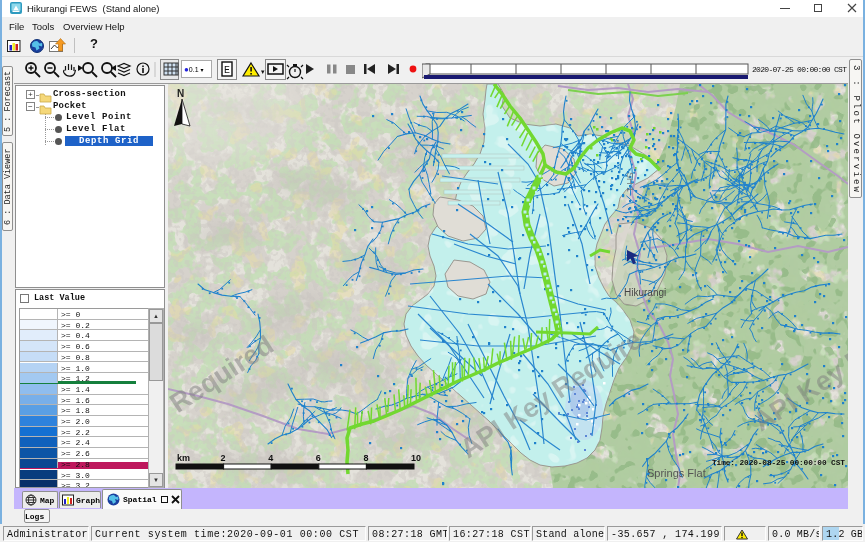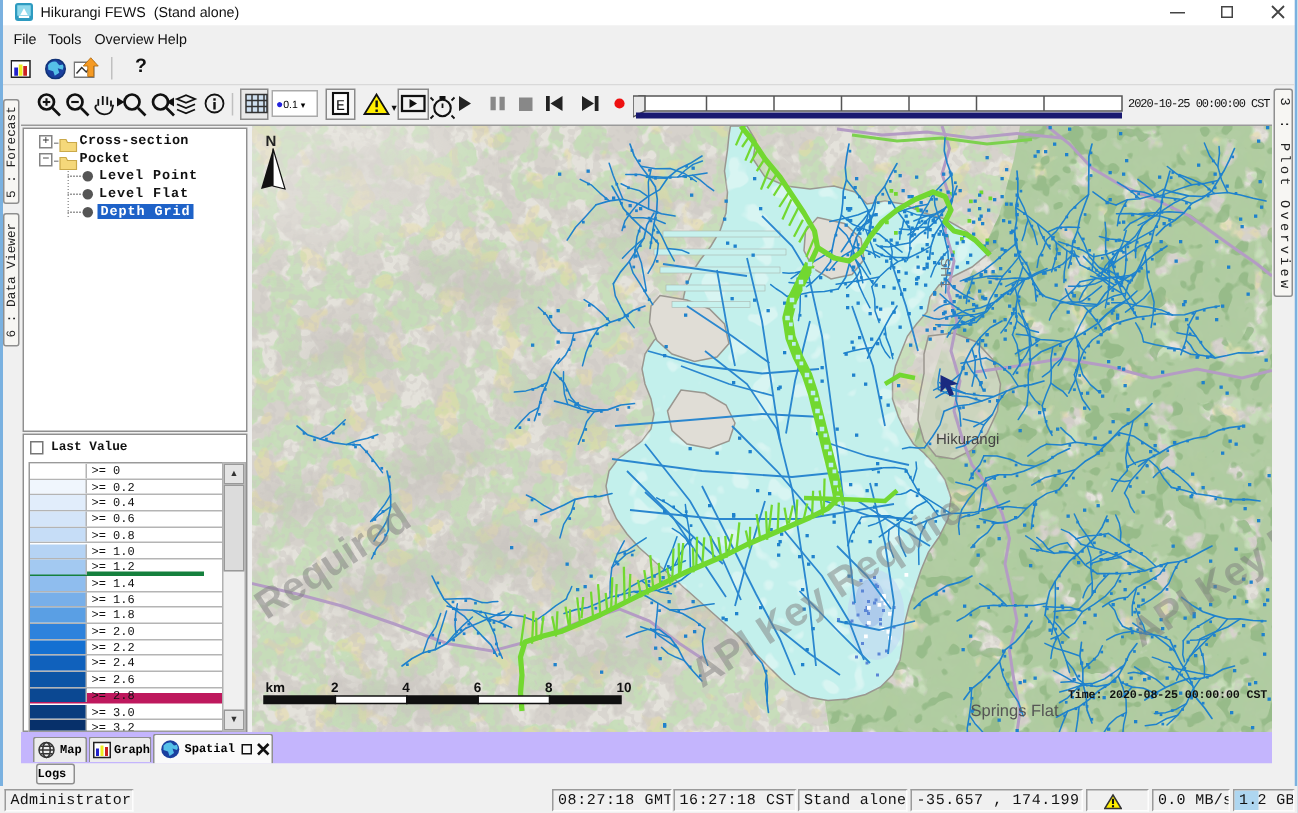--- a/index.html
+++ b/index.html
@@ -154,21 +154,21 @@
       <line x1="49" y1="3" x2="49" y2="13"></line>
         <line x1="94" y1="3" x2="94" y2="13"></line>
         <line x1="139" y1="3" x2="139" y2="13"></line>
         <line x1="184" y1="3" x2="184" y2="13"></line>
         <line x1="229" y1="3" x2="229" y2="13"></line>
         <line x1="274" y1="3" x2="274" y2="13"></line>
     </g>
     <polygon points="0,3 8,3 8,13 0,17" fill="#e8e8e8" stroke="#555"></polygon>
     <rect x="2" y="14" width="324" height="4" fill="#191970"></rect>
   </svg>
-  <div class="abs" style="left:738px;top:8px;font:8px 'Liberation Mono',monospace;color:#111;white-space:nowrap;letter-spacing:-0.7px">2020-10-25 00:00:00 CST</div>
+  <div class="abs" style="left:738px;top:8px;font:8px 'Liberation Mono',monospace;color:#111;white-space:nowrap;letter-spacing:-0.7px">2020-07-25 00:00:00 CST</div>
 </div>
 
 <div class="abs" style="left:14px;top:84px;width:152px;height:404px;background:#f0f0f0">
   <div class="abs" style="left:1px;top:1px;width:150px;height:203px;background:#fff;border:1px solid #8f8f8f"></div>
   <div class="abs" style="left:1px;top:1px;width:150px;height:203px;overflow:hidden">
       <div class="abs" style="left:30px;top:27px;width:1px;height:33px;background-image:repeating-linear-gradient(#999 0 1px,transparent 1px 2px)"></div>
 <div class="abs" style="left:30px;top:32px;width:9px;height:1px;background-image:repeating-linear-gradient(90deg,#999 0 1px,transparent 1px 2px)"></div>
 <div class="abs" style="left:30px;top:44px;width:9px;height:1px;background-image:repeating-linear-gradient(90deg,#999 0 1px,transparent 1px 2px)"></div>
 <div class="abs" style="left:30px;top:56px;width:9px;height:1px;background-image:repeating-linear-gradient(90deg,#999 0 1px,transparent 1px 2px)"></div>
 <div class="abs" style="left:21px;top:10px;width:3px;height:1px;background:#999"></div>
@@ -181,21 +181,21 @@
 <div class="abs" style="left:11px;top:16.7px;width:9px;height:9px;border:1px solid #848484;background:#fff;font:8px 'Liberation Mono',monospace;text-align:center;line-height:8px;color:#333">−</div>
 <div class="abs" style="left:24px;top:15.7px"><svg width="13" height="11">
           <path d="M1 3 L1 10 L12 10 L12 4 L6 4 L5 2 L1 2 Z" fill="#f5d87a" stroke="#caa94a" stroke-width="0.8"></path>
         </svg></div>
 <div class="abs" style="left:38px;top:15.7px;font:bold 9px 'Liberation Mono',monospace;color:#111;letter-spacing:0.2px">Pocket</div>
 <div class="abs" style="left:40px;top:29.4px;width:7px;height:7px;border-radius:50%;background:#555"></div>
 <div class="abs" style="left:51px;top:27.4px;font:bold 9px 'Liberation Mono',monospace;color:#111;letter-spacing:0.6px">Level Point</div>
 <div class="abs" style="left:40px;top:41.1px;width:7px;height:7px;border-radius:50%;background:#555"></div>
 <div class="abs" style="left:51px;top:39.1px;font:bold 9px 'Liberation Mono',monospace;color:#111;letter-spacing:0.6px">Level Flat</div>
 <div class="abs" style="left:40px;top:52.8px;width:7px;height:7px;border-radius:50%;background:#555"></div>
-<div class="abs" style="left:50px;top:50.8px;font:bold 9px 'Liberation Mono',monospace;color:#fff;background:#1e62c8;padding:0 2px;letter-spacing:0.6px">Depth Grid</div>
+<div class="abs" style="left:50px;top:50.8px;font:bold 9px 'Liberation Mono',monospace;color:#fff;background:#1e62c8;padding:0 14px;letter-spacing:0.6px">Depth Grid</div>
     </div>
   <div class="abs" style="left:1px;top:205px;width:150px;height:199px;background:#fff;border:1px solid #8f8f8f"></div>
   <div class="abs" style="left:6px;top:210px;width:9px;height:9px;border:1px solid #777;background:#fff"></div>
   <div class="abs" style="left:20px;top:209px;font:bold 8.5px 'Liberation Mono',monospace;color:#111">Last Value</div>
   <div class="abs" style="left:5px;top:224px;width:130px;height:180px;border:1px solid #9a9a9a;background:#fff;overflow:hidden">
     <div style="position:relative;width:128px;height:180px">
         <div style="position:absolute;left:0;top:0.0px;width:128px;height:10.7px;border-bottom:1px solid #b4b4b4">
           <div style="position:absolute;left:0;top:0;width:38px;height:9.7px;background:#ffffff;border-right:1px solid #b4b4b4"></div>
           <div style="position:absolute;left:41px;top:1px;font:8px 'Liberation Mono',monospace;color:#111;white-space:nowrap">&gt;= 0</div>
         </div>
@@ -2135,20 +2135,21 @@
       </svg>
   </div>
 </div>
 
 <div class="abs" style="left:14px;top:509px;width:834px;height:15px;background:#f0f0f0">
   <div class="abs" style="left:10px;top:0px;width:26px;height:14px;background:#f4f4f4;border:1px solid #8f8f8f;border-radius:2px;font:bold 8px 'Liberation Mono',monospace;text-align:left;padding-top:2px">Logs</div>
 </div>
 
 <div class="abs" style="left:0;top:524px;width:865px;height:18px;background:#f0f0f0">
   <div class="cell" style="left:3px;width:86px;letter-spacing:0.2px">Administrator</div>
+  <div class="cell" style="left:91px;width:275px">Current system time:2020-09-01 00:00 CST</div>
   <div class="cell" style="left:368px;width:80px;letter-spacing:0.4px">08:27:18 GMT</div>
   <div class="cell" style="left:449px;width:82px;letter-spacing:0.4px">16:27:18 CST</div>
   <div class="cell" style="left:532px;width:73px;letter-spacing:0.2px">Stand alone</div>
   <div class="cell" style="left:607px;width:115px;letter-spacing:0.4px">-35.657 , 174.199</div>
   <div class="cell" style="left:724px;width:42px"><svg width="12" height="11" style="margin-left:8px">
         <path d="M6 1 L11.5 10 L0.5 10 Z" fill="#ffee00" stroke="#333"></path>
         <rect x="5.3" y="3.5" width="1.4" height="3.5" fill="#111"></rect>
         <rect x="5.3" y="7.8" width="1.4" height="1.4" fill="#111"></rect>
       </svg></div>
   <div class="cell" style="left:768px;width:52px;letter-spacing:0.2px">0.0 MB/s</div>

